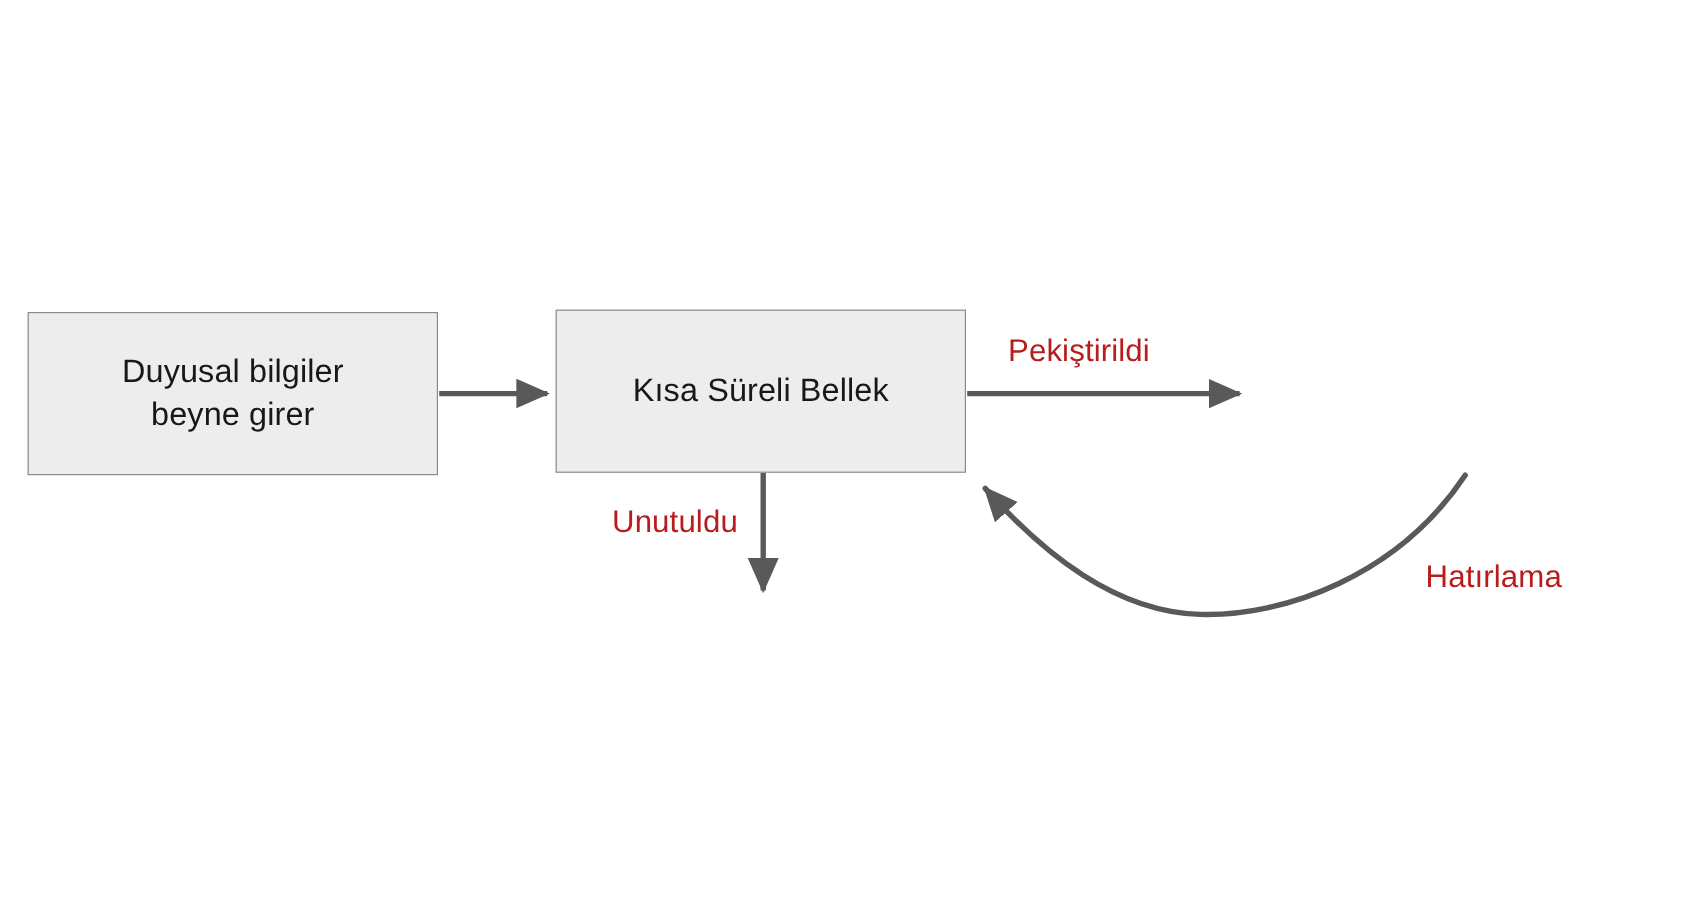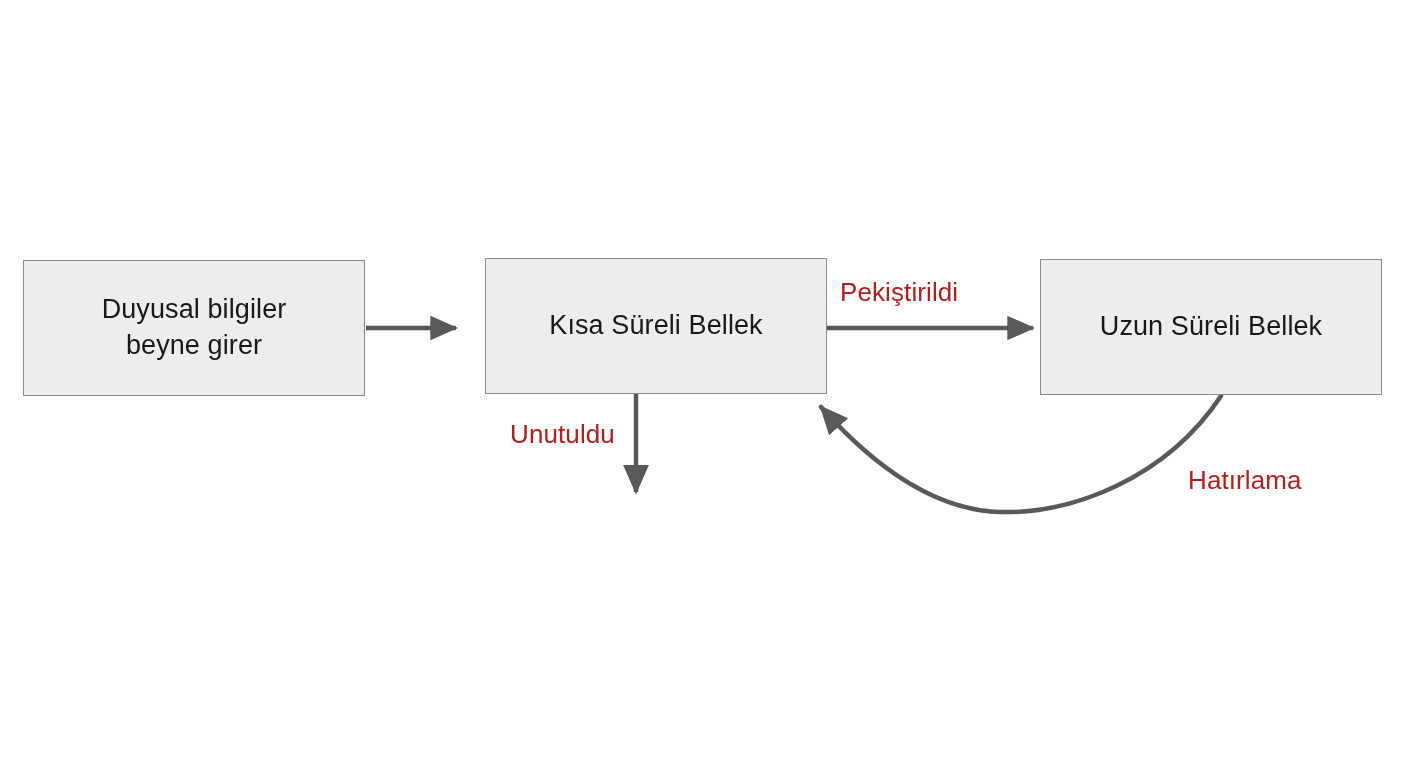--- a/index.html
+++ b/index.html
@@ -46,21 +46,21 @@
     white-space: pre-line;
     padding: 0 8px;
   }
   #node-sensory {
     left: 23px;
     top: 260px;
     width: 342px;
     height: 136px;
   }
   #node-stm {
-    left: 485px;
+    left: 463px;
     top: 258px;
     width: 342px;
     height: 136px;
   }
   #node-ltm {
     left: 1040px;
     top: 259px;
     width: 342px;
     height: 136px;
   }
@@ -116,23 +116,20 @@
 
   <div class="node" id="node-sensory">
     <span class="node-label">Duyusal bilgiler
 beyne girer</span>
   </div>
 
   <div class="node" id="node-stm">
     <span class="node-label">Kısa Süreli Bellek</span>
   </div>
 
-  <div class="node" id="node-ltm">
-    <span class="node-label">Uzun Süreli Bellek</span>
-  </div>
 
   <div class="edge-label" id="label-pekistirildi">Pekiştirildi</div>
 
   <div class="edge-label" id="label-unutuldu">Unutuldu</div>
 
   <div class="edge-label" id="label-hatirlama">Hatırlama</div>
 
 </div>
 
 </body></html>

